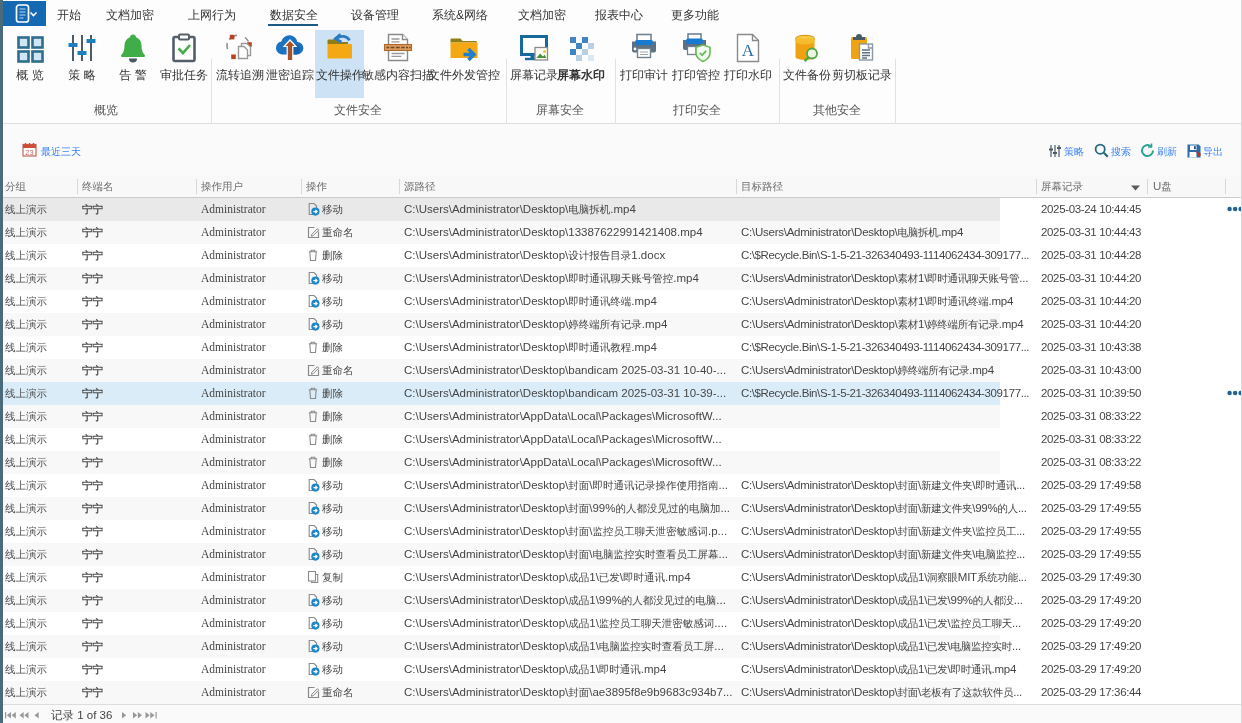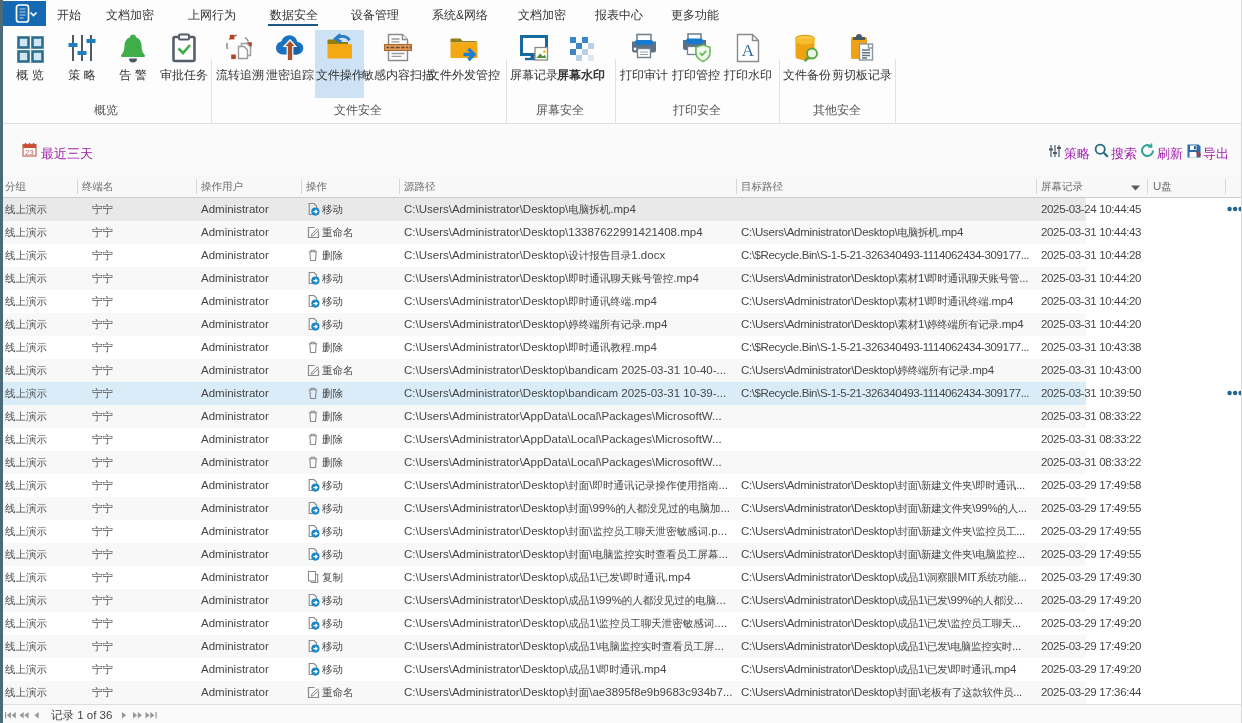--- a/index.html
+++ b/index.html
@@ -5,32 +5,32 @@
  font-family:"Liberation Sans",sans-serif;}
 .abs{position:absolute;}
 .tab{position:absolute;top:7px;font-size:12px;color:#333;white-space:nowrap;}
 .ritem{position:absolute;top:6px;text-align:center;transform:translateX(-50%);}
 .rlabel{position:absolute;top:34px;width:200px;left:50%;margin-left:-100px;text-align:center;font-size:12px;color:#333;white-space:nowrap;}
 .glabel{position:absolute;top:75px;font-size:12px;color:#555;transform:translateX(-50%);white-space:nowrap;}
 .gsep{position:absolute;top:32px;width:1px;height:84px;background:#e2e2e2;}
 .hcell{position:absolute;top:180px;font-size:11.5px;color:#6e6e6e;white-space:nowrap;}
 .hcell i,.row i{font-style:normal;font-size:10.5px;}
 .hsep{position:absolute;top:179px;width:1px;height:15px;background:#d8d8d8;}
-.row{position:absolute;left:0;width:1086px;height:23px;font-size:11.5px;color:#464646;}
+.row{position:absolute;left:0;width:1000px;height:23px;font-size:11.5px;color:#464646;}
 .row span{position:absolute;top:5px;white-space:nowrap;}
 .c1{left:5px;color:#4d4d4d;}
-.c2{left:92px;color:#4d4d4d;}
-.c3{left:201px;}
+.c2{left:82px;color:#4d4d4d;font-weight:bold;}
+.c3{left:201px;font-family:Liberation Serif, serif;}
 .c4{left:322px;}
 .c5{left:404px;width:330px;overflow:hidden;}
 .c6{left:741px;width:295px;overflow:hidden;letter-spacing:-0.25px;}
 .rec{letter-spacing:-0.38px !important;}
 .c7{left:1041px;letter-spacing:-0.35px;}
 .opic{position:absolute;left:306px;top:4px;}
-.tbtxt{position:absolute;font-size:13px;color:#a21caf;white-space:nowrap;}
+.tbtxt{position:absolute;font-size:10px;color:#3b82f6;white-space:nowrap;}
 </style></head><body>
 <svg width="0" height="0" style="position:absolute">
 <defs>
 <symbol id="op-move" viewBox="0 0 14 14">
 <path d="M3.2 1.5 h4.8 l2.6 2.6 v8.4 h-7.4 z" fill="none" stroke="#8a8a8a" stroke-width="1.1"></path>
 <circle cx="9.4" cy="9.6" r="4.1" fill="#1c86c8"></circle>
 <path d="M7.4 9.6 h3.3 M9.4 7.9 l1.7 1.7 -1.7 1.7" stroke="#fff" stroke-width="1.2" fill="none"></path>
 </symbol>
 <symbol id="op-ren" viewBox="0 0 14 14">
 <path d="M8.5 2.5 H2.5 v10 h10 V6.5" fill="none" stroke="#8a8a8a" stroke-width="1.2"></path>

